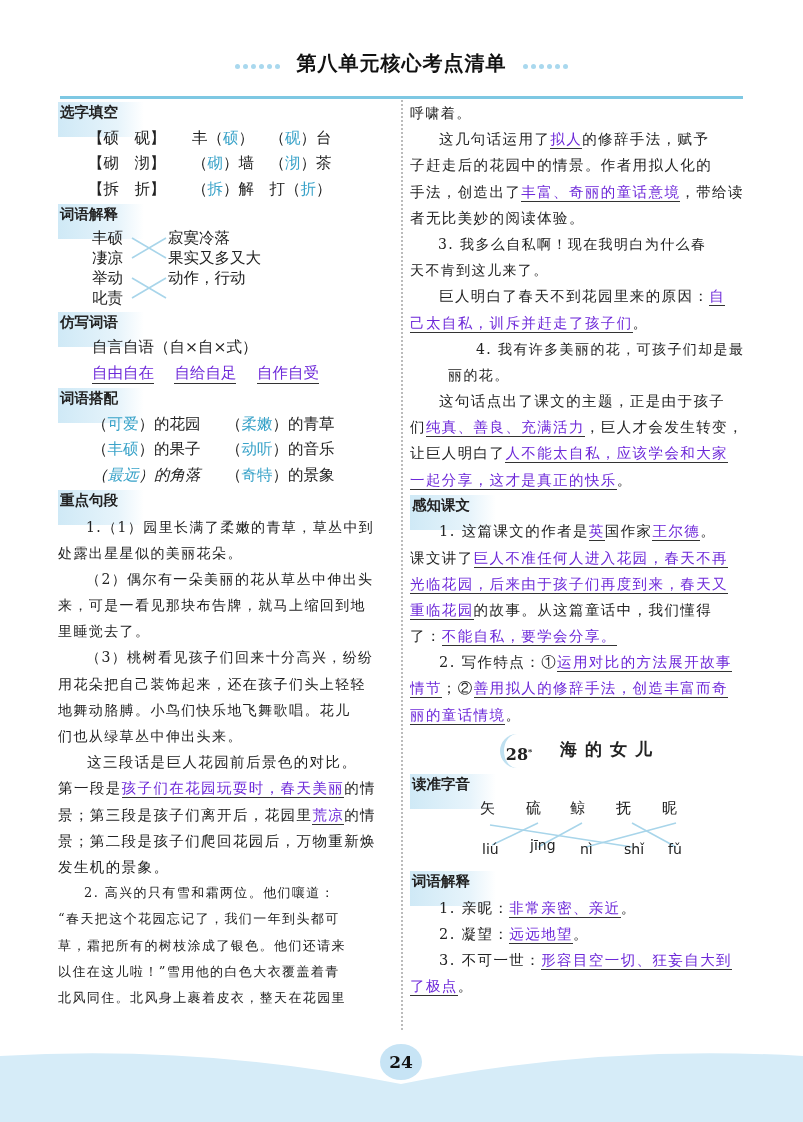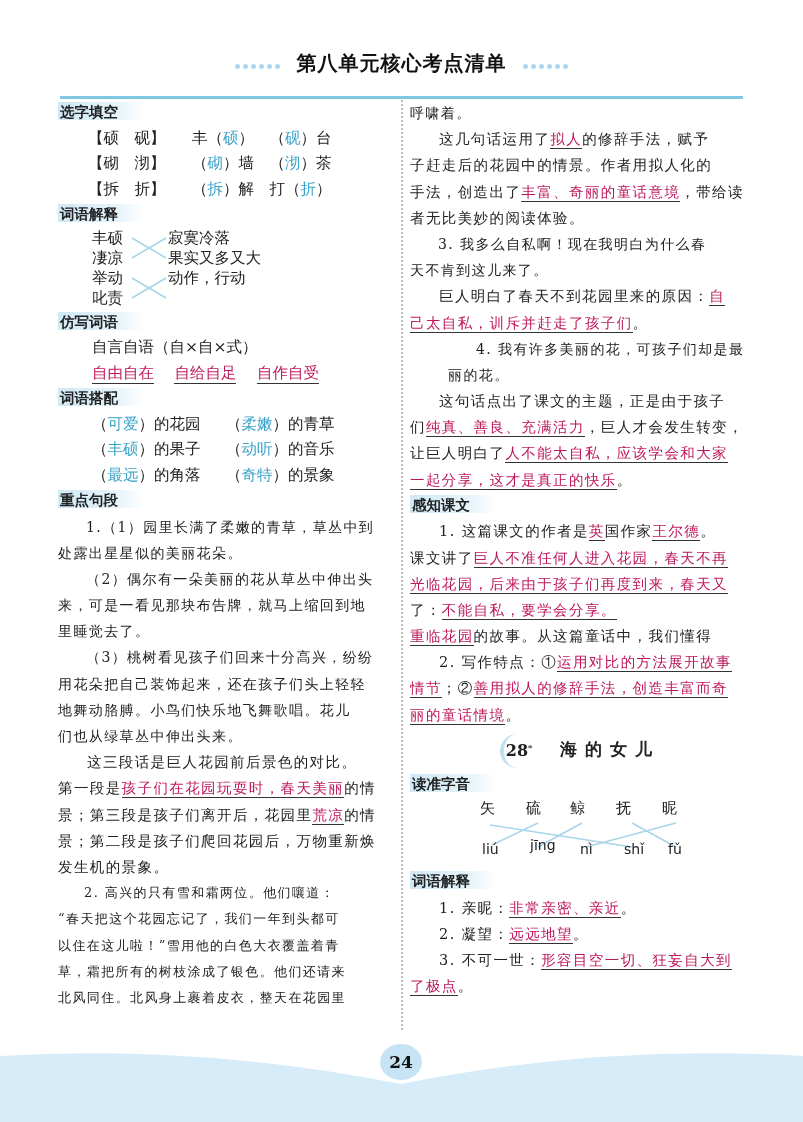--- a/index.html
+++ b/index.html
@@ -8,36 +8,36 @@
   .hdr{position:absolute;top:50px;left:0;width:803px;text-align:center;}
   .hdr .title{font-size:20px;font-weight:bold;letter-spacing:1px;color:#111;display:inline-block;vertical-align:middle;margin:0 10px;}
   .dots{display:inline-block;vertical-align:middle;}
   .dots i{display:inline-block;width:5px;height:5px;border-radius:50%;background:#a9d8ee;margin:0 1.5px;}
   .hline{position:absolute;top:96px;left:60px;width:683px;height:3px;background:#7ec8e3;}
   .vdiv{position:absolute;top:100px;left:401px;width:0;height:930px;border-left:2px dotted #bbb;}
   .col{position:absolute;top:100px;}
   .colL{left:58px;width:334px;}
   .colR{left:410px;width:334px;}
   .ln{height:25.5px;line-height:25.5px;white-space:nowrap;}
-  .sec{display:inline-block;font-family:"DejaVu Sans","Liberation Sans",sans-serif;font-weight:bold;font-size:14.5px;color:#222;padding:0 26px 0 2px;background:linear-gradient(90deg,#cfe9f6 0%,#e7f4fb 70%,rgba(255,255,255,0) 100%);height:18px;line-height:21px;margin-top:2px;}
+  .sec{display:inline-block;font-family:"DejaVu Sans","Liberation Sans",sans-serif;font-weight:bold;font-size:14.5px;color:#222;padding:0 26px 0 2px;background:linear-gradient(90deg,#cfe9f6 0%,#e7f4fb 70%,rgba(255,255,255,0) 100%);height:35px;line-height:21px;margin-top:2px;}
   .b{color:#3aa3c9;}
-  .u{color:#be185d;border-bottom:1.2px solid #333;padding-bottom:1px;}
+  .u{color:#6d28d9;border-bottom:1.2px solid #333;padding-bottom:1px;}
   .ind1{padding-left:34px;}
   .ind2{padding-left:30px;}
   .p{text-indent:2em;}
   .para{line-height:26.2px;text-align:justify;letter-spacing:1.4px;}
   .para .l{display:block;height:26.2px;white-space:nowrap;overflow:hidden;}
   .sans{font-family:"DejaVu Sans","Liberation Sans",sans-serif;}
   .match{position:relative;height:72px;}
   .match .w{position:absolute;font-size:15px;}
   .match svg{position:absolute;left:0;top:0;}
   .footer{position:absolute;left:0;top:1040px;width:803px;height:82px;}
   .pnum{position:absolute;left:380px;top:1044px;width:42px;height:36px;border-radius:50%;background:#c7e4f5;text-align:center;line-height:36px;font-weight:bold;font-size:17px;color:#111;}
   .lesson{height:38px;position:relative;margin-top:6px;}
-  .lesson .num{position:absolute;left:90px;top:0;width:34px;height:34px;border-radius:50%;border-left:4px solid #bfe0f0;line-height:27px;text-align:center;font-weight:bold;font-size:16px;}
+  .lesson .num{position:absolute;left:90px;top:0;width:34px;height:34px;border-radius:50%;border-left:4px solid #bfe0f0;line-height:34px;text-align:center;font-weight:bold;font-size:16px;}
   .lesson .num sup{font-size:8px;}
   .lesson .name{position:absolute;left:150px;top:4px;font-size:17px;font-weight:bold;letter-spacing:8px;}
 </style>
 </head>
 <body>
 
 <div class="hdr">
   <span class="dots"><i></i><i></i><i></i><i></i><i></i><i></i></span>
   <span class="title">第八单元核心考点清单</span>
   <span class="dots"><i></i><i></i><i></i><i></i><i></i><i></i></span>
@@ -75,21 +75,21 @@
 
   <div class="ln" style="margin-top:2px;"><span class="sec">仿写词语</span></div>
   <div class="ln ind1">自言自语（自×自×式）</div>
   <div class="ln ind1">
     <span class="u">自由自在</span>　 <span class="u">自给自足</span>　 <span class="u">自作自受</span>
   </div>
 
   <div class="ln"><span class="sec">词语搭配</span></div>
   <div class="ln ind1"><span style="display:inline-block;width:134px;">（<span class="b">可爱</span>）<span>的花园</span></span>（<span class="b">柔嫩</span>）<span>的青草</span></div>
   <div class="ln ind1"><span style="display:inline-block;width:134px;">（<span class="b">丰硕</span>）<span>的果子</span></span>（<span class="b">动听</span>）<span>的音乐</span></div>
-  <div class="ln ind1"><span style="display:inline-block;width:134px;">（<span class="b">最远</span>）<span>的角落</span></span>（<span class="b">奇特</span>）<span>的景象</span></div>
+  <div class="ln ind1"><span style="display:inline-block;width:134px;font-style:italic;">（<span class="b">最远</span>）<span>的角落</span></span>（<span class="b">奇特</span>）<span>的景象</span></div>
 
   <div class="ln"><span class="sec">重点句段</span></div>
   <div class="para" style="font-size:14px;">
     <span class="l p">1.（1）园里长满了柔嫩的青草，草丛中到</span>
     <span class="l">处露出星星似的美丽花朵。</span>
     <span class="l p">（2）偶尔有一朵美丽的花从草丛中伸出头</span>
     <span class="l">来，可是一看见那块布告牌，就马上缩回到地</span>
     <span class="l">里睡觉去了。</span>
     <span class="l p">（3）桃树看见孩子们回来十分高兴，纷纷</span>
     <span class="l">用花朵把自己装饰起来，还在孩子们头上轻轻</span>
@@ -99,22 +99,22 @@
   <div class="para" style="font-size:14.5px;">
     <span class="l p">这三段话是巨人花园前后景色的对比。</span>
     <span class="l"><span>第一段是</span><span class="u">孩子们在花园玩耍时，春天美丽</span><span>的情</span></span>
     <span class="l"><span>景；第三段是孩子们离开后，花园里</span><span class="u">荒凉</span><span>的情</span></span>
     <span class="l">景；第二段是孩子们爬回花园后，万物重新焕</span>
     <span class="l">发生机的景象。</span>
   </div>
   <div class="para" style="font-size:13px;">
     <span class="l p">2. 高兴的只有雪和霜两位。他们嚷道：</span>
     <span class="l">“春天把这个花园忘记了，我们一年到头都可</span>
+    <span class="l">草，霜把所有的树枝涂成了银色。他们还请来</span>
     <span class="l">以住在这儿啦！”雪用他的白色大衣覆盖着青</span>
-    <span class="l">草，霜把所有的树枝涂成了银色。他们还请来</span>
     <span class="l">北风同住。北风身上裹着皮衣，整天在花园里</span>
   </div>
 </div>
 
 <div class="col colR">
   <div class="para" style="font-size:14px;">
       <span class="l">呼啸着。</span>
     </div>
   <div class="para" style="font-size:14.5px;">
     <span class="l p"><span>这几句话运用了</span><span class="u">拟人</span><span>的修辞手法，赋予</span></span>
@@ -139,22 +139,22 @@
     <span class="l"><span>们</span><span class="u">纯真、善良、充满活力</span><span>，巨人才会发生转变，</span></span>
     <span class="l"><span>让巨人明白了</span><span class="u">人不能太自私，应该学会和大家</span></span>
     <span class="l"><span class="u">一起分享，这才是真正的快乐</span><span>。</span></span>
   </div>
 
   <div class="ln"><span class="sec">感知课文</span></div>
   <div class="para" style="font-size:14.5px;">
     <span class="l p"><span>1. 这篇课文的作者是</span><span class="u">英</span><span>国作家</span><span class="u">王尔德</span><span>。</span></span>
     <span class="l"><span>课文讲了</span><span class="u">巨人不准任何人进入花园，春天不再</span></span>
     <span class="l"><span class="u">光临花园，后来由于孩子们再度到来，春天又</span></span>
+    <span class="l"><span class="u">重临花园</span><span>的故事。从这篇童话中，我们懂得</span></span>
     <span class="l"><span>了：</span><span class="u">不能自私，要学会分享。</span></span>
-    <span class="l"><span class="u">重临花园</span><span>的故事。从这篇童话中，我们懂得</span></span>
     <span class="l p"><span>2. 写作特点：①</span><span class="u">运用对比的方法展开故事</span></span>
     <span class="l"><span class="u">情节</span><span>；②</span><span class="u">善用拟人的修辞手法，创造丰富而奇</span></span>
     <span class="l"><span class="u">丽的童话情境</span><span>。</span></span>
   </div>
 
   <div class="lesson">
     <div class="num"><span>28</span><sup>*</sup></div>
     <div class="name">海的女儿</div>
   </div>
 

